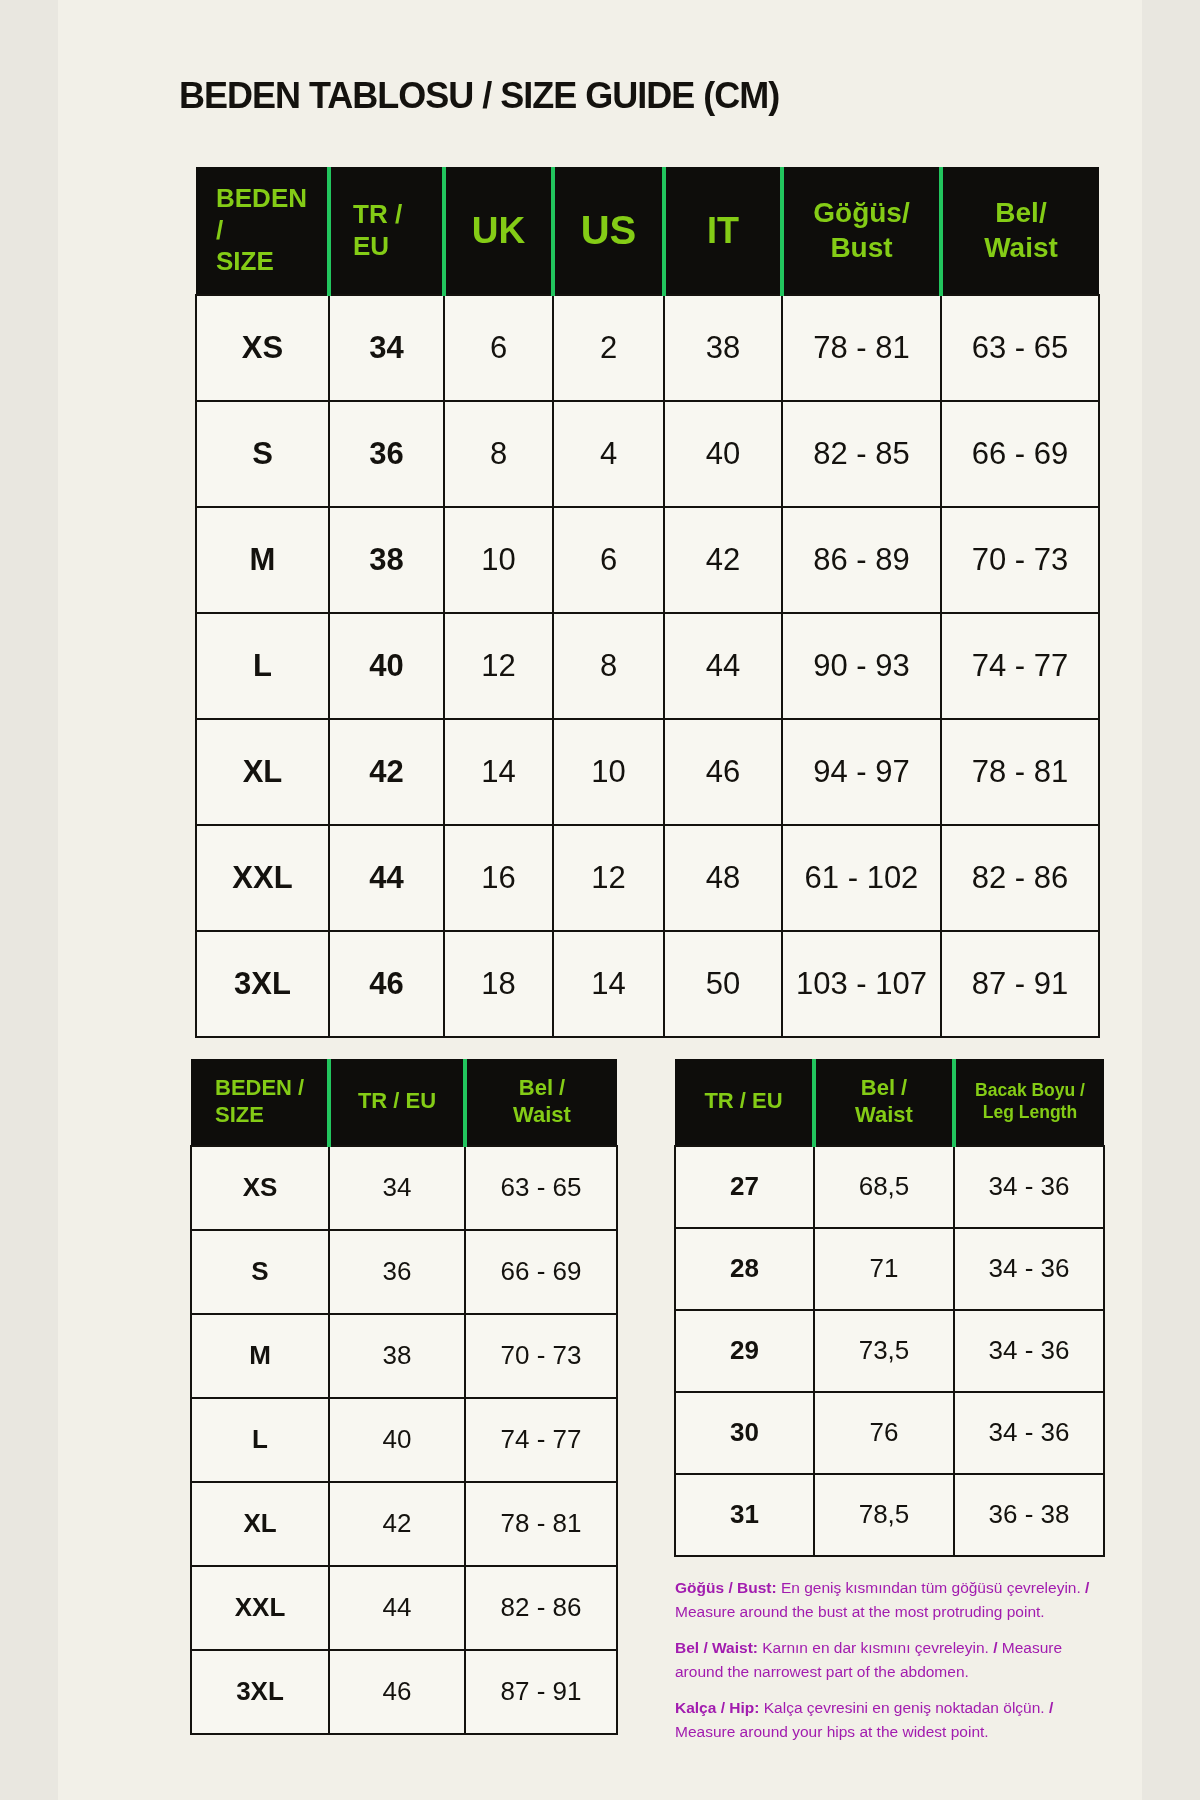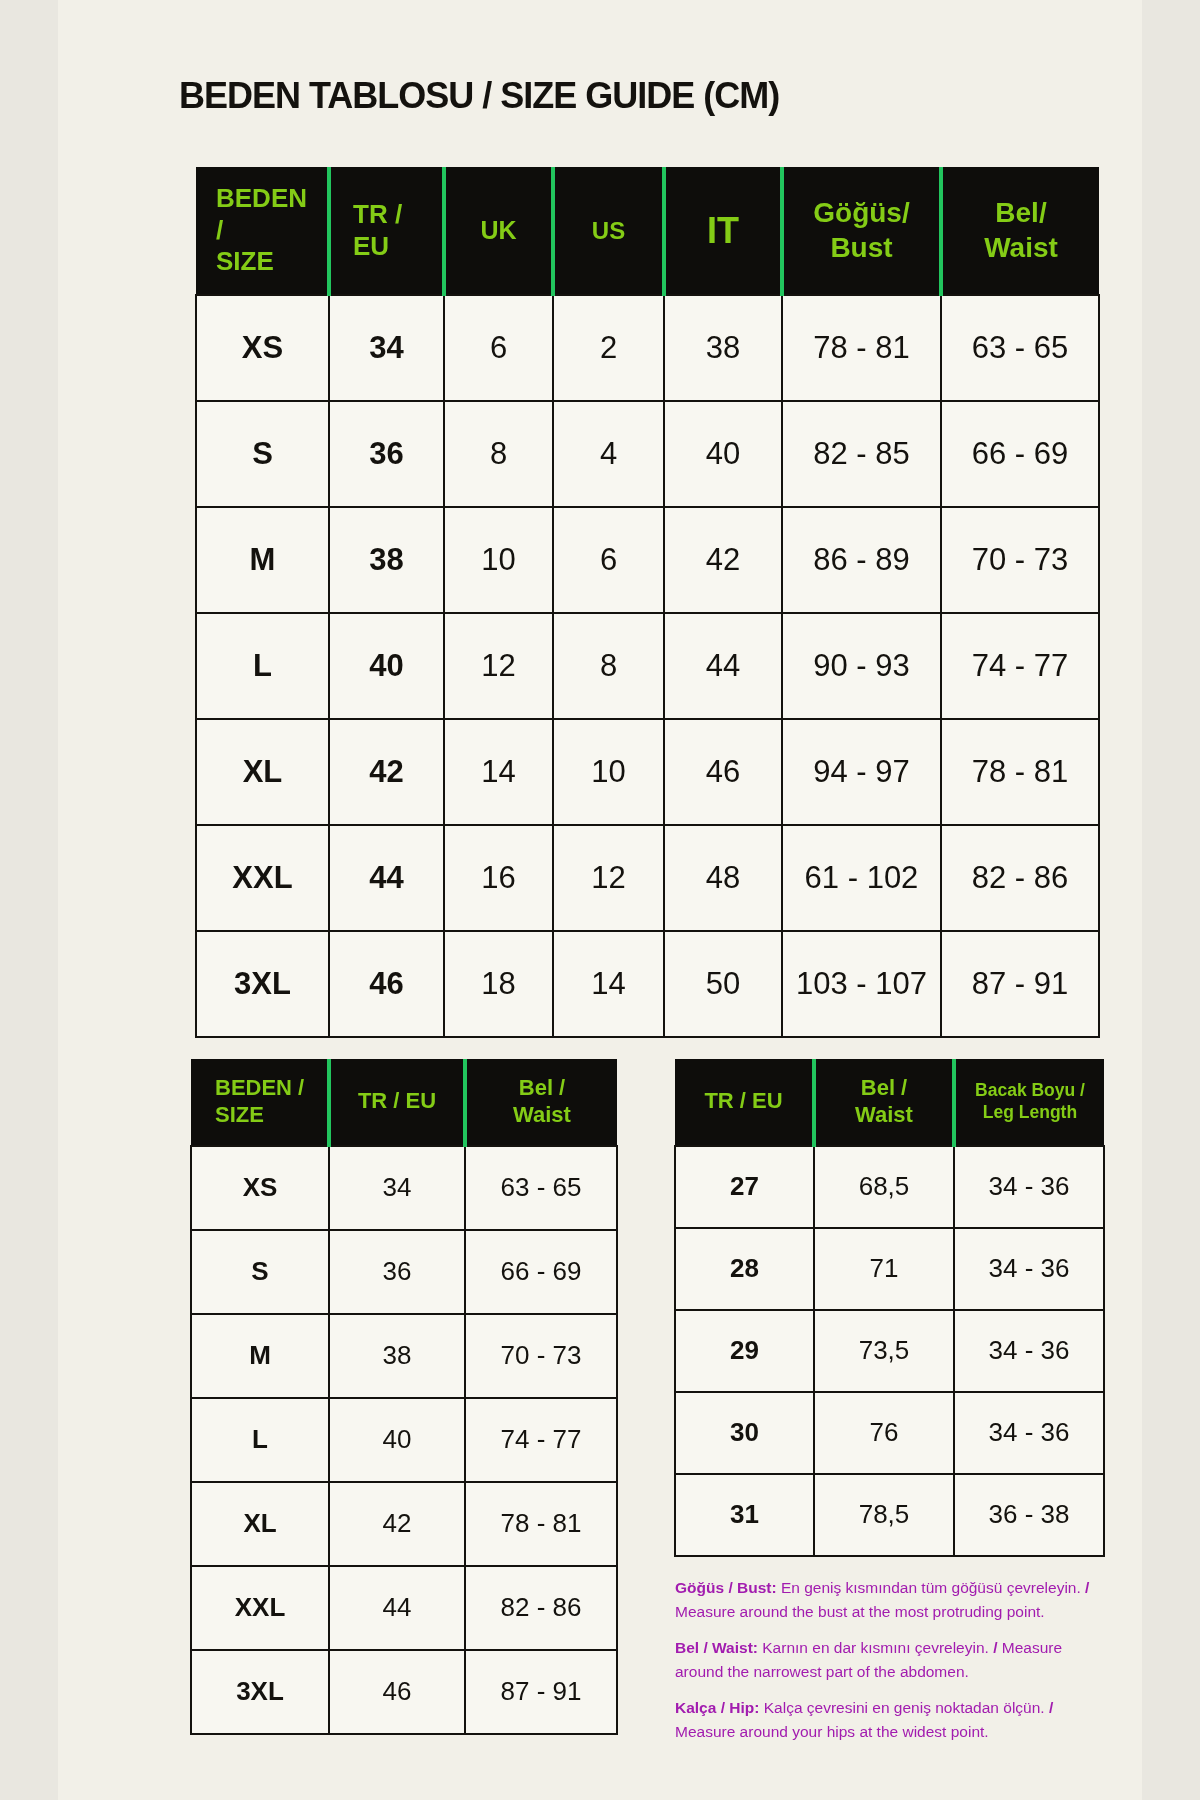--- a/index.html
+++ b/index.html
@@ -53,22 +53,22 @@
     vertical-align: middle;
     padding: 0;
     color: #14120E;
   }
 
   
   .t-main { left: 137px; top: 167px; width: 905px; }
   .t-main th { height: 98px; font-size: 26px; }
   .t-main th.h0 { width: 133px; text-align: left; padding-left: 20px; }
   .t-main th.h1 { width: 115px; text-align: left; padding-left: 22px; }
-  .t-main th.h2 { width: 109px; font-size: 25px; }
-  .t-main th.h3 { width: 111px; font-size: 24px; }
+  .t-main th.h2 { width: 109px; font-size: 37px; }
+  .t-main th.h3 { width: 111px; font-size: 40px; }
   .t-main th.h4 { width: 118px; font-size: 36px; }
   .t-main th.h5 { width: 159px; font-size: 28px; }
   .t-main th.h6 { font-size: 28px; }
   .t-main td { height: 106px; font-size: 31px; }
   .t-main td:nth-child(1), .t-main td:nth-child(2) { font-weight: bold; }
 
   
   .t-waist { left: 132px; top: 1059px; width: 428px; }
   .t-waist th { height: 79px; font-size: 22px; }
   .t-waist th.h0 { width: 138px; text-align: left; padding-left: 24px; }

